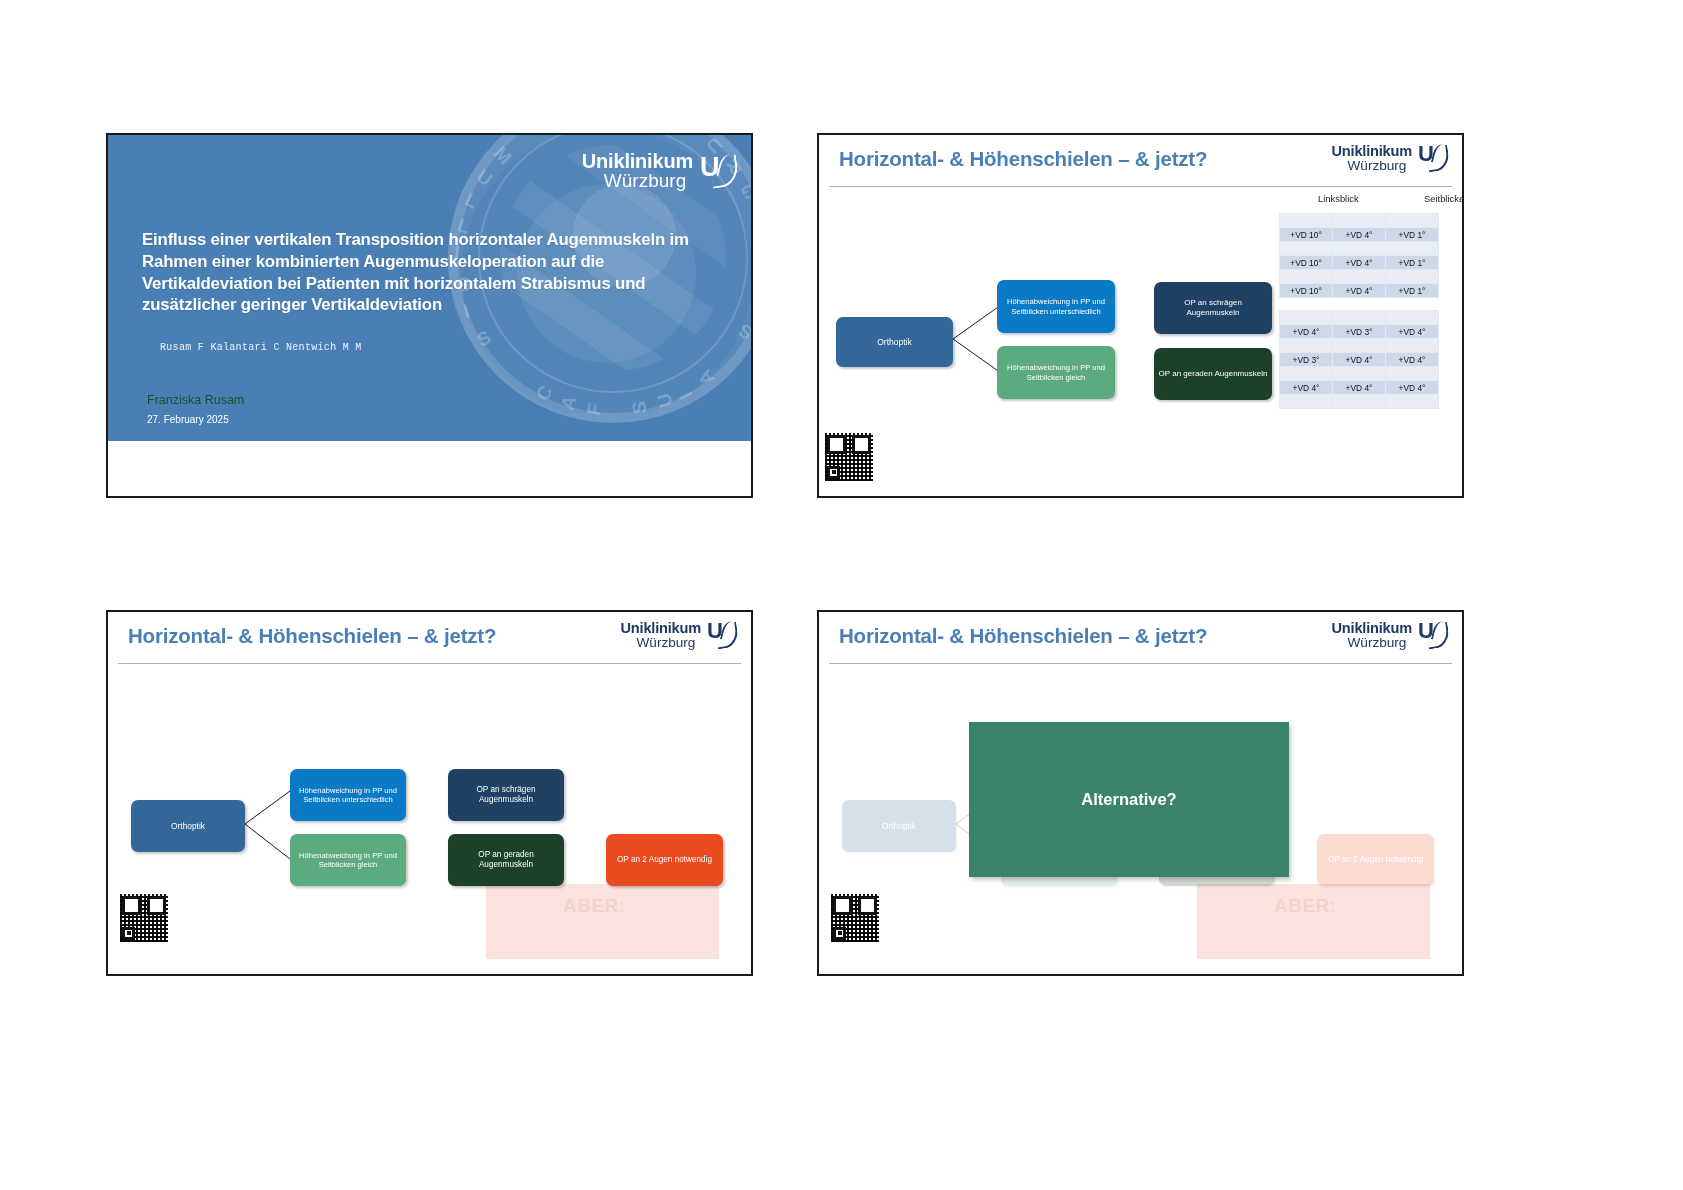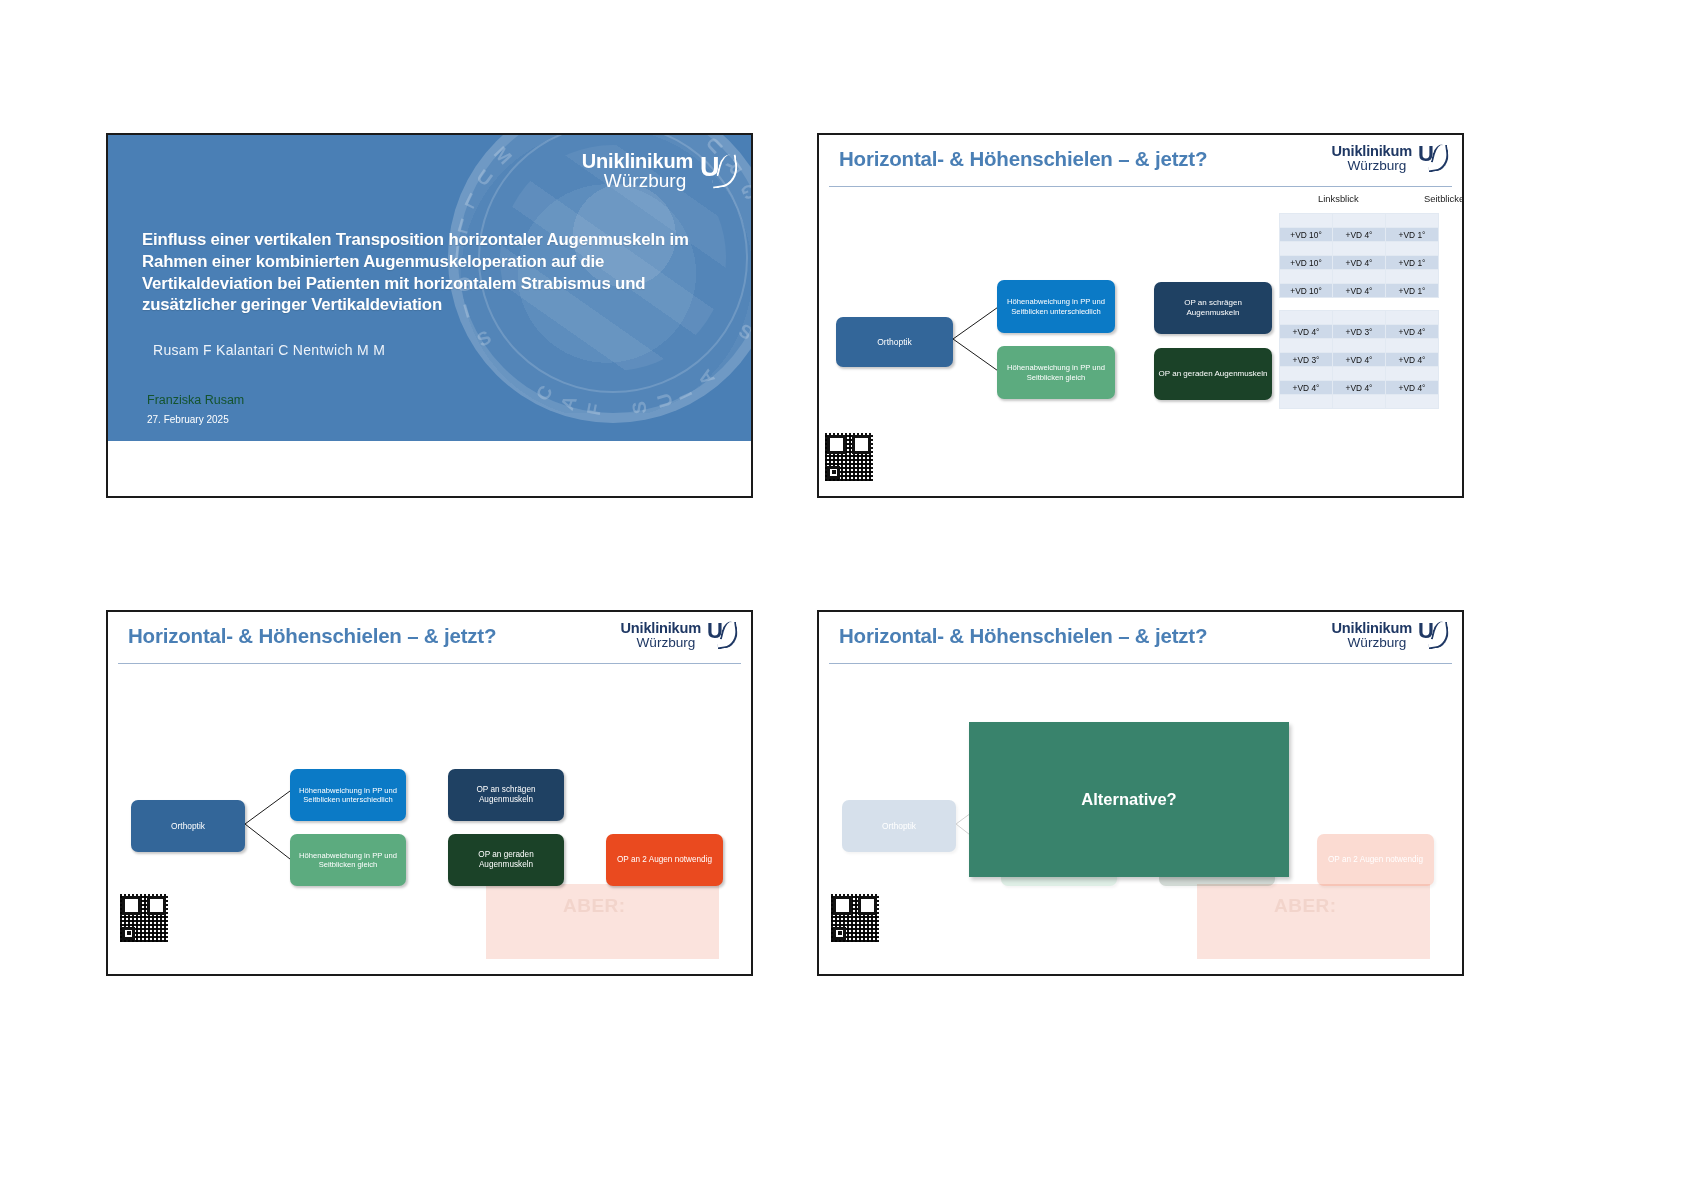--- a/index.html
+++ b/index.html
@@ -79,22 +79,22 @@
     transform: rotate(14deg);
   }
 
   .slide1-title {
     position: absolute; left: 34px; top: 94px; width: 560px;
     color: #ffffff; font-weight: bold; font-size: 16.8px; line-height: 1.30;
     letter-spacing: -0.15px;
     text-shadow: 0 1px 1px rgba(0,0,0,0.12);
   }
   .slide1-authors {
-    position: absolute; left: 45px; top: 207px; width: 480px;
-    color: #eef3f9; font-size: 14px; letter-spacing: 0.3px;
+    position: absolute; left: 52px; top: 207px; width: 480px;
+    color: #eef3f9; font-size: 10px; letter-spacing: 0.3px; font-family: Liberation Mono, monospace;
   }
   .slide1-presenter {
     position: absolute; left: 39px; top: 258px;
     color: #14532d; font-size: 12.5px;
   }
   .slide1-date {
     position: absolute; left: 39px; top: 279px;
     color: #ffffff; font-size: 10px;
   }
 

